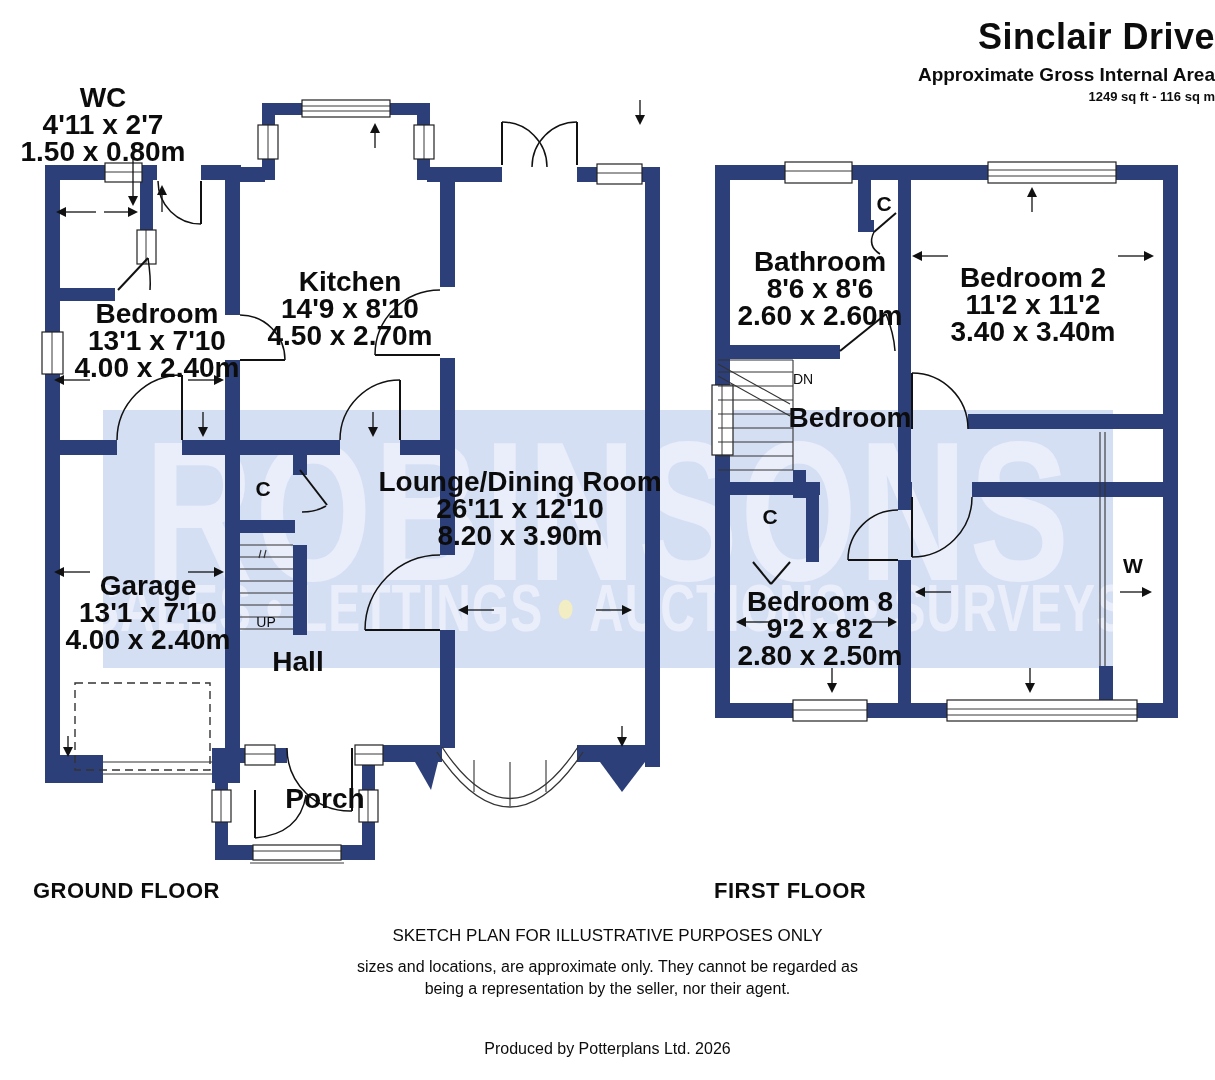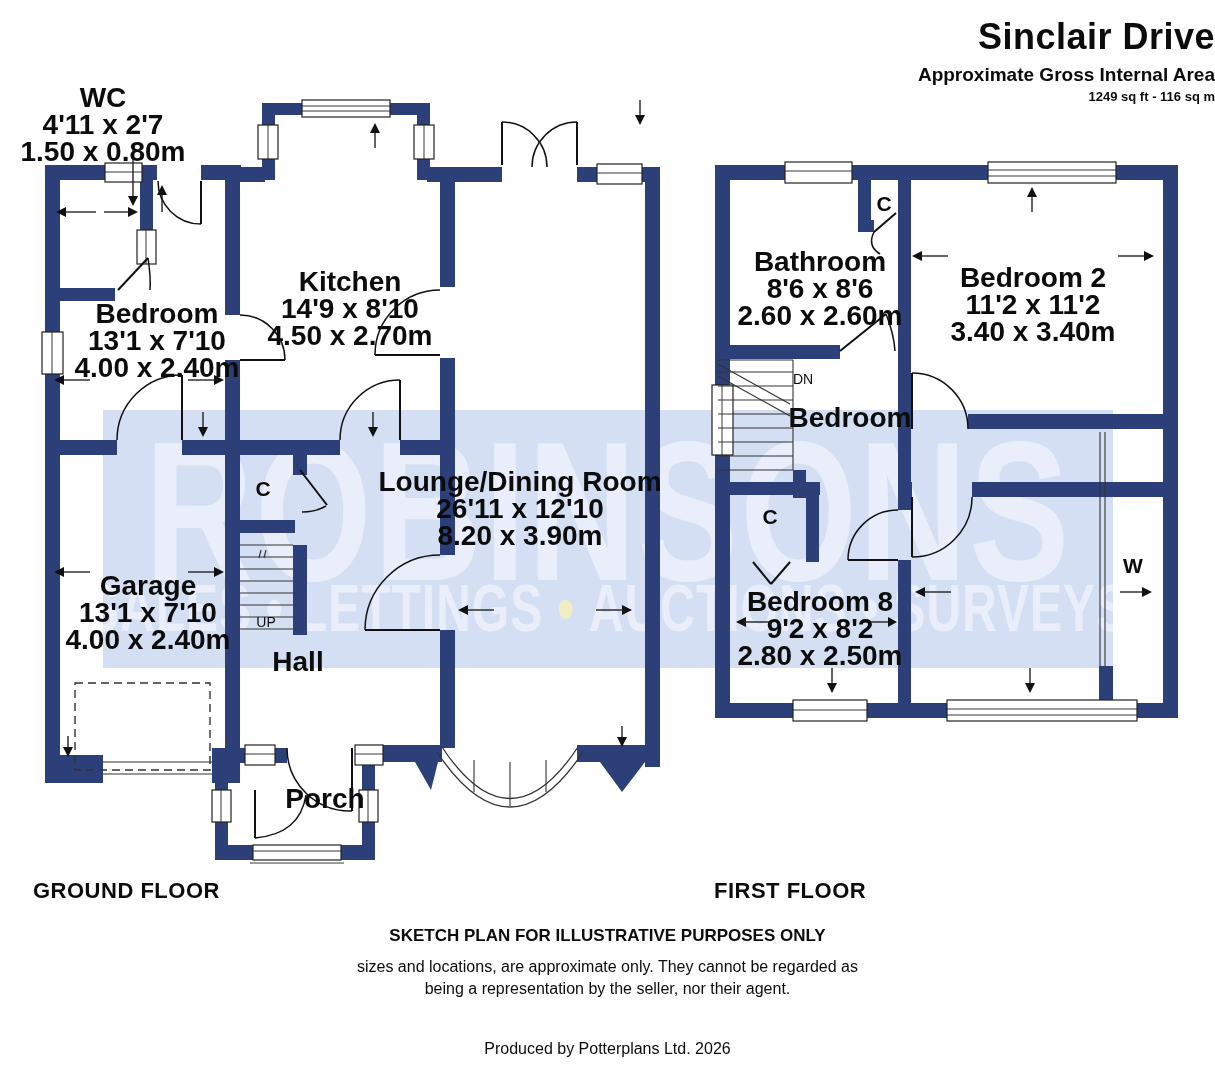--- a/index.html
+++ b/index.html
@@ -40,21 +40,21 @@
   .arr-head{fill:#111111;}
   
   .rlabel{position:absolute;transform:translateX(-50%);text-align:center;font-weight:bold;
           font-size:28px;line-height:27px;white-space:nowrap;z-index:3;color:var(--text);}
   .rl-line{display:block;}
   .tiny{font-size:14px;font-weight:normal;line-height:12px;}
   .cw{font-size:21px;}
   .floorlbl{position:absolute;font-size:22px;font-weight:bold;letter-spacing:0.5px;z-index:4;}
   
   .ftr{position:absolute;left:0;width:100%;text-align:center;z-index:4;}
-  .sketch{top:926px;font-size:17px;font-weight:bold;}
+  .sketch{top:926px;font-size:17px;font-weight:normal;}
   .disc{top:956px;font-size:16px;line-height:22px;}
   .prod{top:1040px;font-size:16px;}
 </style>
 </head>
 <body>
 
 <div class="page">
 
   <div class="hdr">
     <div class="title">Sinclair Drive</div>

